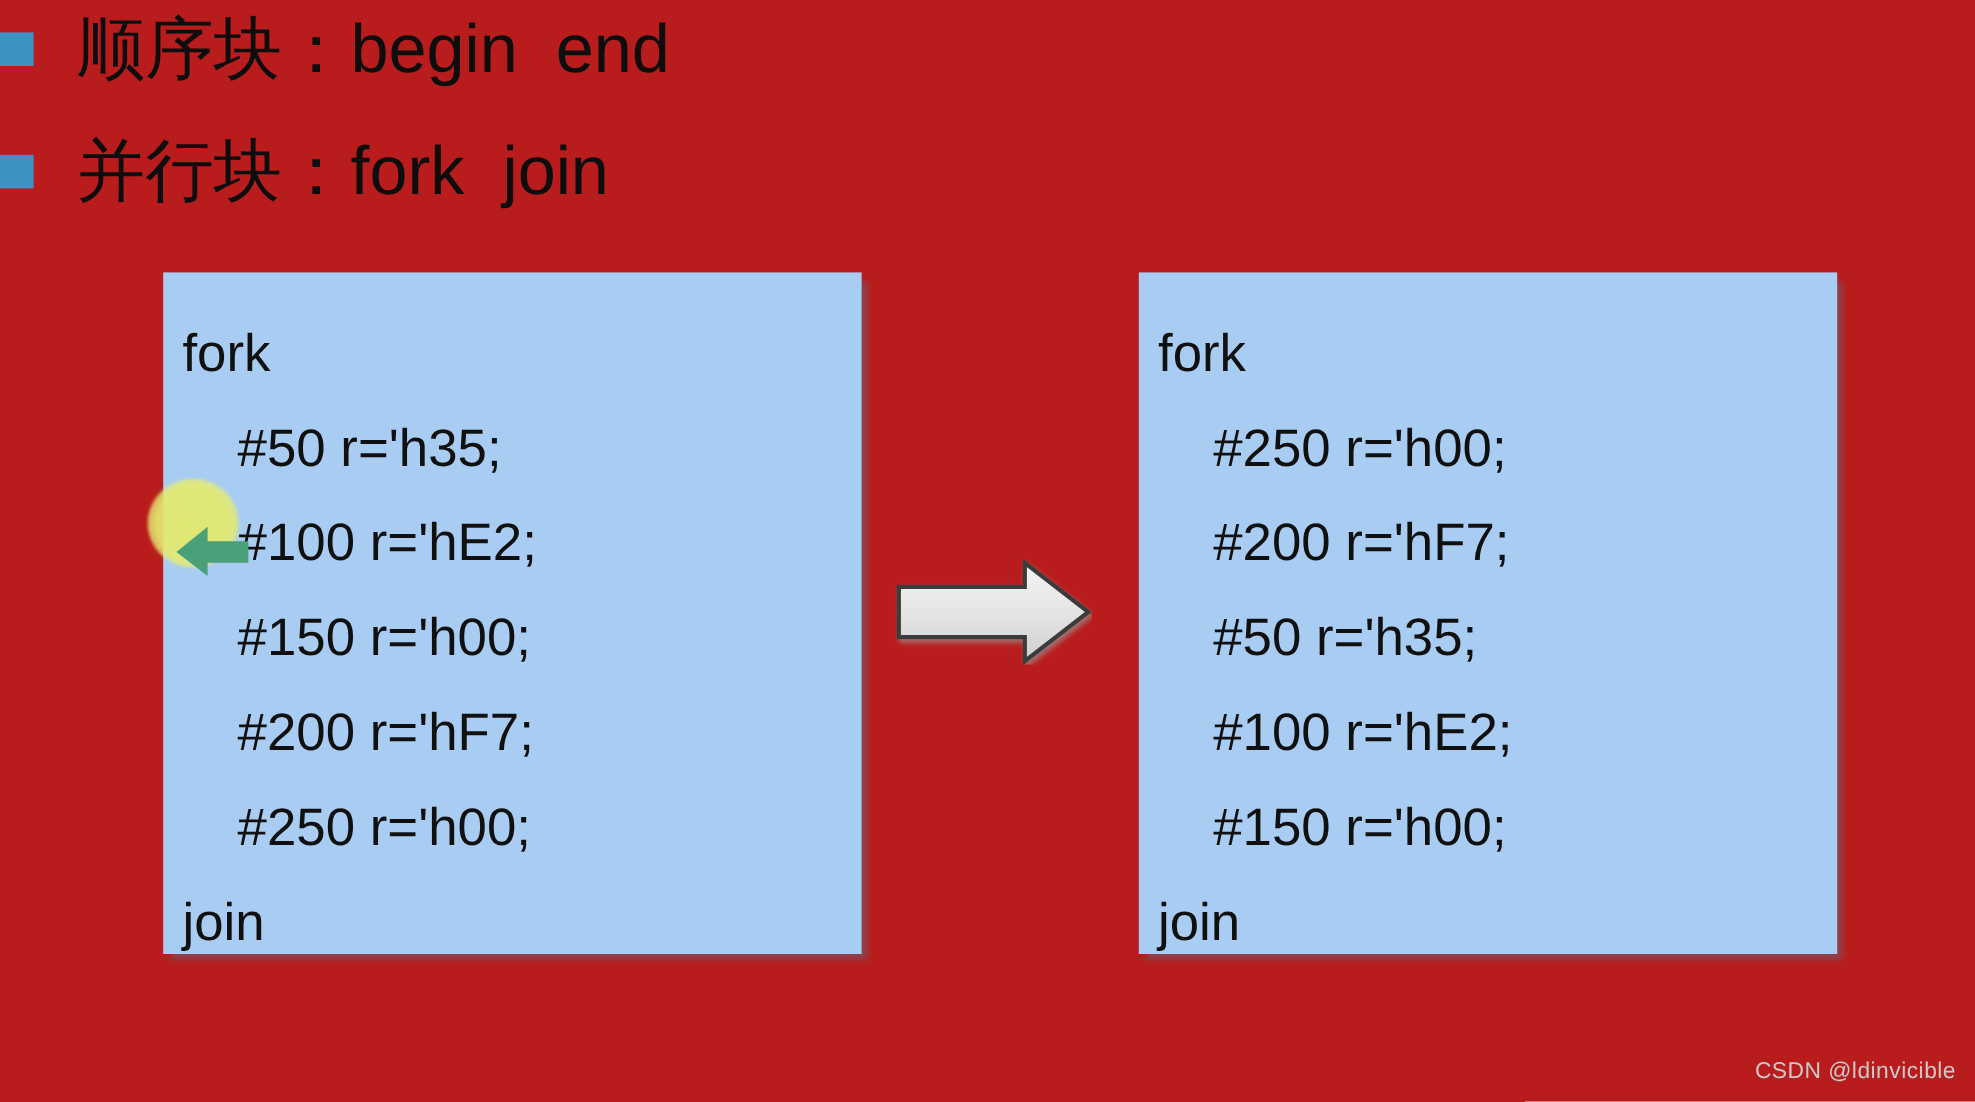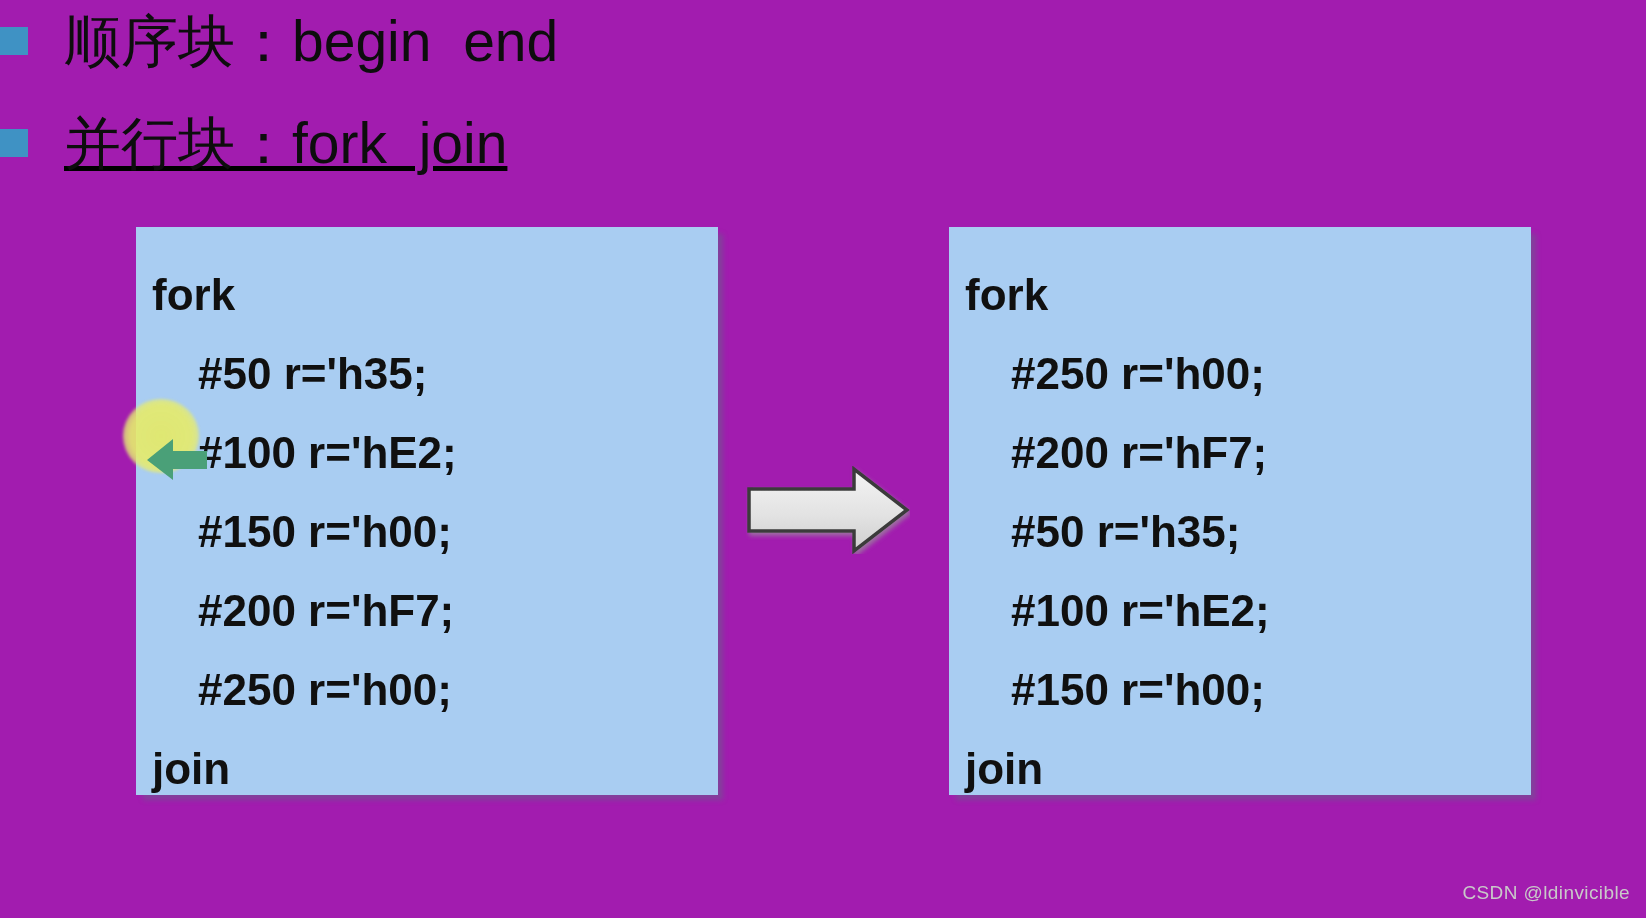--- a/index.html
+++ b/index.html
@@ -11,39 +11,39 @@
     height: 918px;
     background: #fdfdfb;
     font-family: "Liberation Sans", "DejaVu Sans", sans-serif;
     overflow: hidden;
     position: relative;
   }
   #stage {
     position: relative;
     width: 1646px;
     height: 918px;
-    background: #a21caf;
+    background: #b91c1c;
   }
 
   
   .bullet-list {
     position: absolute;
     left: 0;
     top: 0;
     width: 900px;
   }
   .bullet-row {
     position: absolute;
     left: 0;
     display: flex;
     align-items: center;
     height: 74px;
   }
   .bullet-row.row-0 { top: 4px; }
-  .bullet-row.row-1 { top: 106px; text-decoration: underline; }
+  .bullet-row.row-1 { top: 106px; }
   .bullet-marker {
     width: 28px;
     height: 28px;
     background: #3f92c4;
     flex: 0 0 auto;
     margin-right: 0px;
   }
   .bullet-text {
     margin-left: 36px;
     font-size: 57px;
@@ -73,21 +73,21 @@
     top: 227px;
     width: 582px;
     height: 568px;
   }
   .code-line {
     font-size: 44px;
     line-height: 79px;
     color: #101010;
     white-space: pre;
     padding-left: 16px;
-    font-weight: 700;
+    font-weight: 400;
   }
   .code-line.indent {
     padding-left: 62px;
   }
 
   
   .block-arrow {
     position: absolute;
     left: 746px;
     top: 466px;

